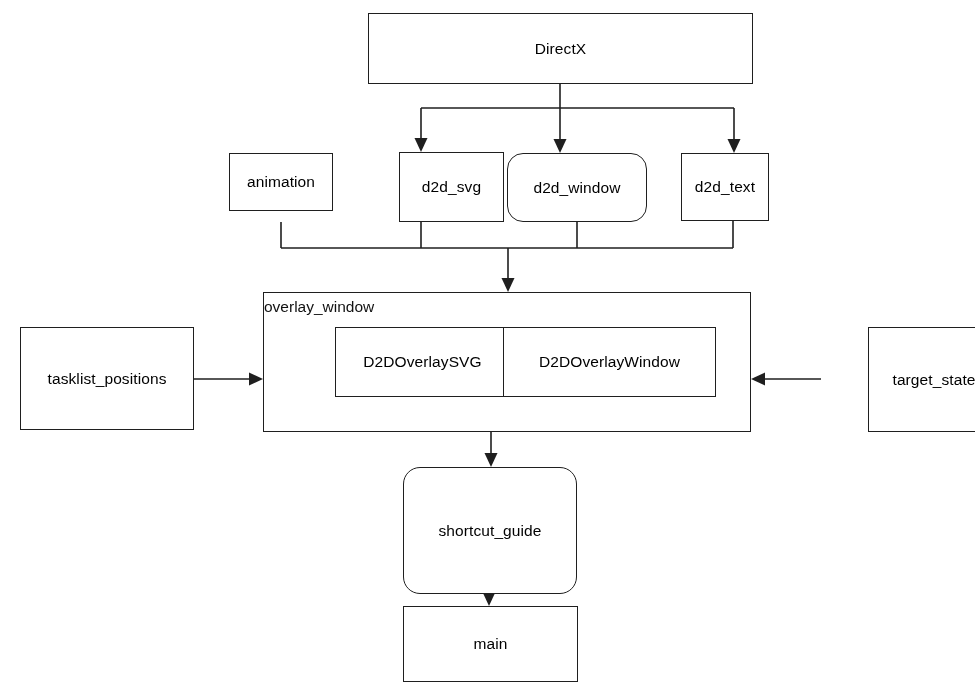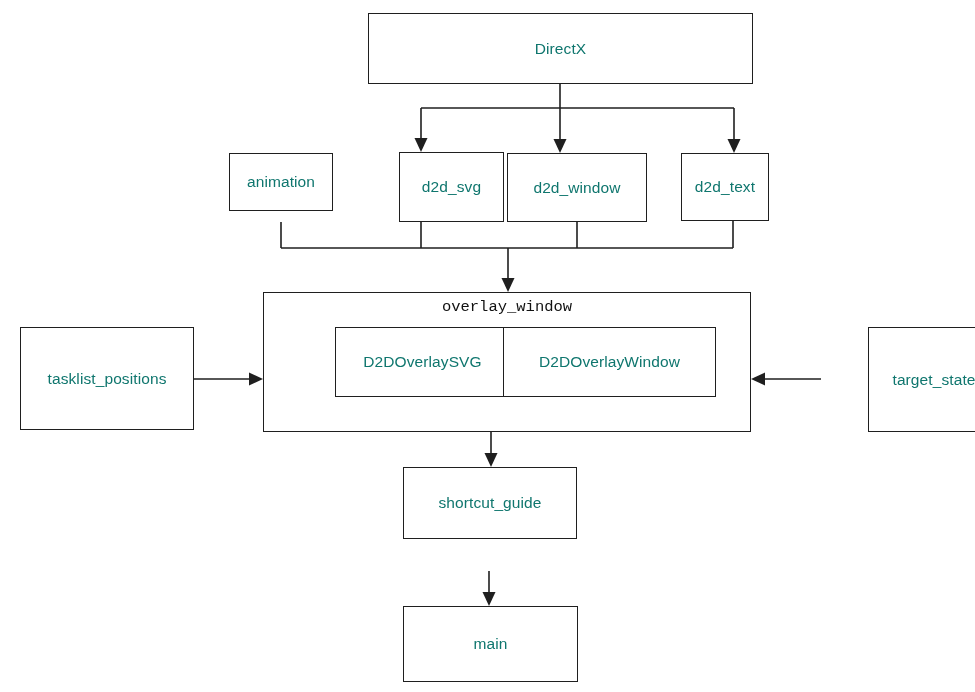--- a/index.html
+++ b/index.html
@@ -25,56 +25,54 @@
   }
   .node {
     position: absolute;
     box-sizing: border-box;
     background: #ffffff;
     border: 1.6px solid #1f1f1f;
     display: flex;
     align-items: center;
     justify-content: center;
     font-size: 15.5px;
-    color: #0f766e;
+    color: #000000;
     text-align: center;
     letter-spacing: 0.1px;
   }
   .group {
     position: absolute;
     box-sizing: border-box;
     background: #ffffff;
     border: 1.6px solid #1f1f1f;
   }
   .group-label {
     position: absolute;
     top: 5px;
     left: 0;
     width: 100%;
-    text-align: center;
     font-size: 15.5px;
     color: #111111;
-    font-family: Liberation Mono, monospace;
   }
   
   #n-directx            { left: 368px; top: 13px;  width: 385px; height: 71px; }
   
   #n-animation          { left: 229px; top: 153px; width: 104px; height: 58px; }
   #n-d2d-svg            { left: 368px; top: 152px; width: 105px; height: 70px; margin-left: 31px; }
-  #n-d2d-window         { left: 507px; top: 153px; width: 140px; height: 69px; }
+  #n-d2d-window         { left: 507px; top: 153px; width: 140px; height: 69px; border-radius: 16px; }
   #n-d2d-text           { left: 681px; top: 153px; width: 88px; height: 68px; }
   
   #n-overlay-window     { left: 263px; top: 292px; width: 488px; height: 140px; }
   #n-d2d-overlay-svg    { left: 298px; top: 327px; width: 175px; height: 70px; margin-left: 37px; }
   #n-d2d-overlay-window { left: 503px; top: 327px; width: 213px; height: 70px; }
   
   #n-tasklist-positions { left: 20px;  top: 327px; width: 174px; height: 103px; }
   #n-target-state       { left: 868px; top: 327px; width: 132px; height: 105px; }
   
-  #n-shortcut-guide     { left: 403px; top: 467px; width: 174px; height: 72px; }
+  #n-shortcut-guide     { left: 403px; top: 467px; width: 174px; height: 127px; border-radius: 17px; }
   #n-main               { left: 403px; top: 606px; width: 175px; height: 76px; }
 </style>
 </head>
 <body>
 
 <div id="canvas">
 
   <svg id="edges-svg" viewBox="0 0 975 692" xmlns="http://www.w3.org/2000/svg">
     <g stroke="#1f1f1f" stroke-width="1.6" fill="none">
 

